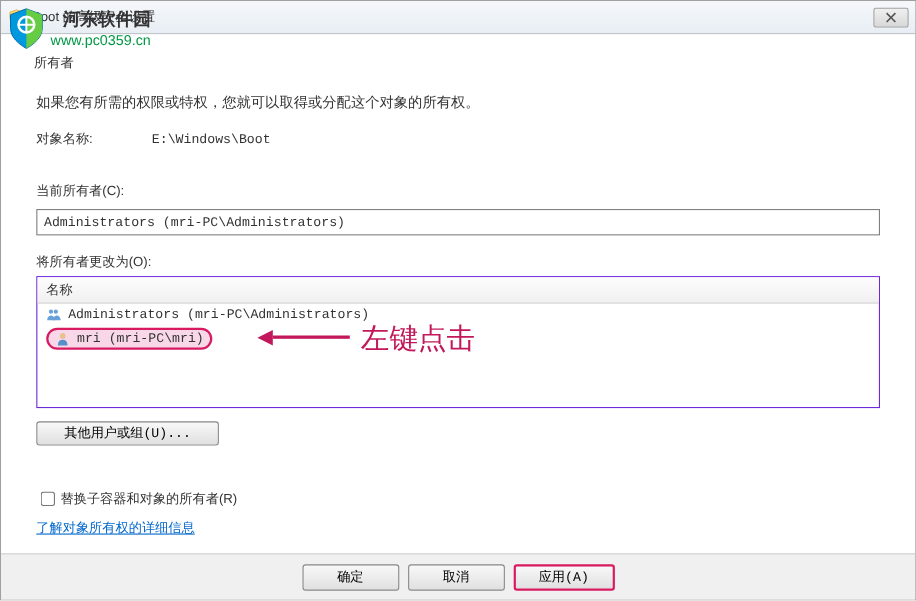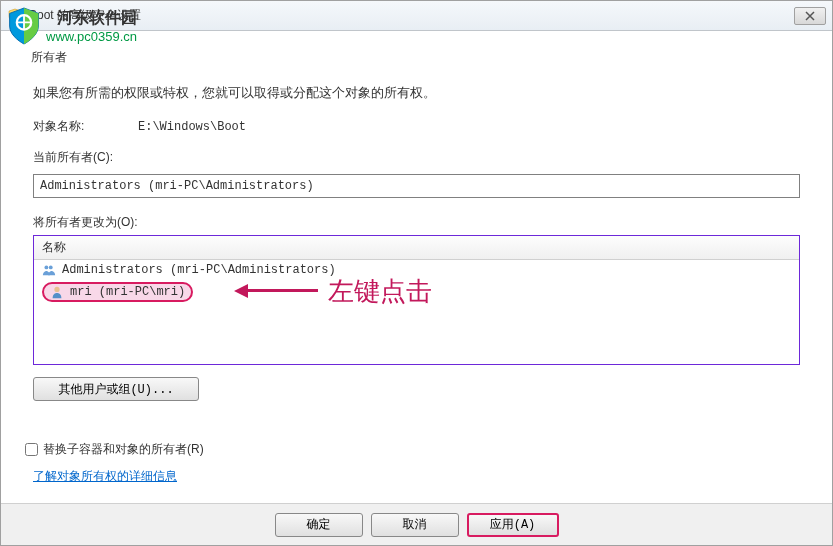--- a/index.html
+++ b/index.html
@@ -184,21 +184,21 @@
       width: 166px;
       height: 24px;
       border: 1px solid #888;
       border-radius: 3px;
       background: linear-gradient(to bottom, #f8f8f8, #e0e0e0);
       font-size: 12px;
       cursor: pointer;
       font-family: "Courier New", "SimSun", monospace;
     }
     .checkbox-row {
-      margin: 40px 8px 6px 0;
+      margin: 40px 8px 6px 12px;
       display: flex;
       font-size: 12px;
       color: #333;
     }
     .checkbox-row input {
       margin-right: 5px;
     }
     .link {
       margin: 4px 8px;
       color: #0066cc;
@@ -283,21 +283,21 @@
   <div class="content">
     <div class="tab-label">所有者</div>
 
     <div class="info-text">如果您有所需的权限或特权，您就可以取得或分配这个对象的所有权。</div>
 
     <div class="row">
       <span class="row-label">对象名称:</span>
       <span class="row-value">E:\Windows\Boot</span>
     </div>
 
-    <div class="row" style="margin-bottom:4px;">
+    <div class="row" style="margin-bottom:4px;margin-top:16px;">
       <span>当前所有者(C):</span>
     </div>
     <div class="readonly-field">Administrators (mri-PC\Administrators)</div>
 
     <div class="list-label">将所有者更改为(O):</div>
 
     <div class="list-box">
       <div class="list-header">名称</div>
       <div class="list-item">
         <span class="list-item-icon">

